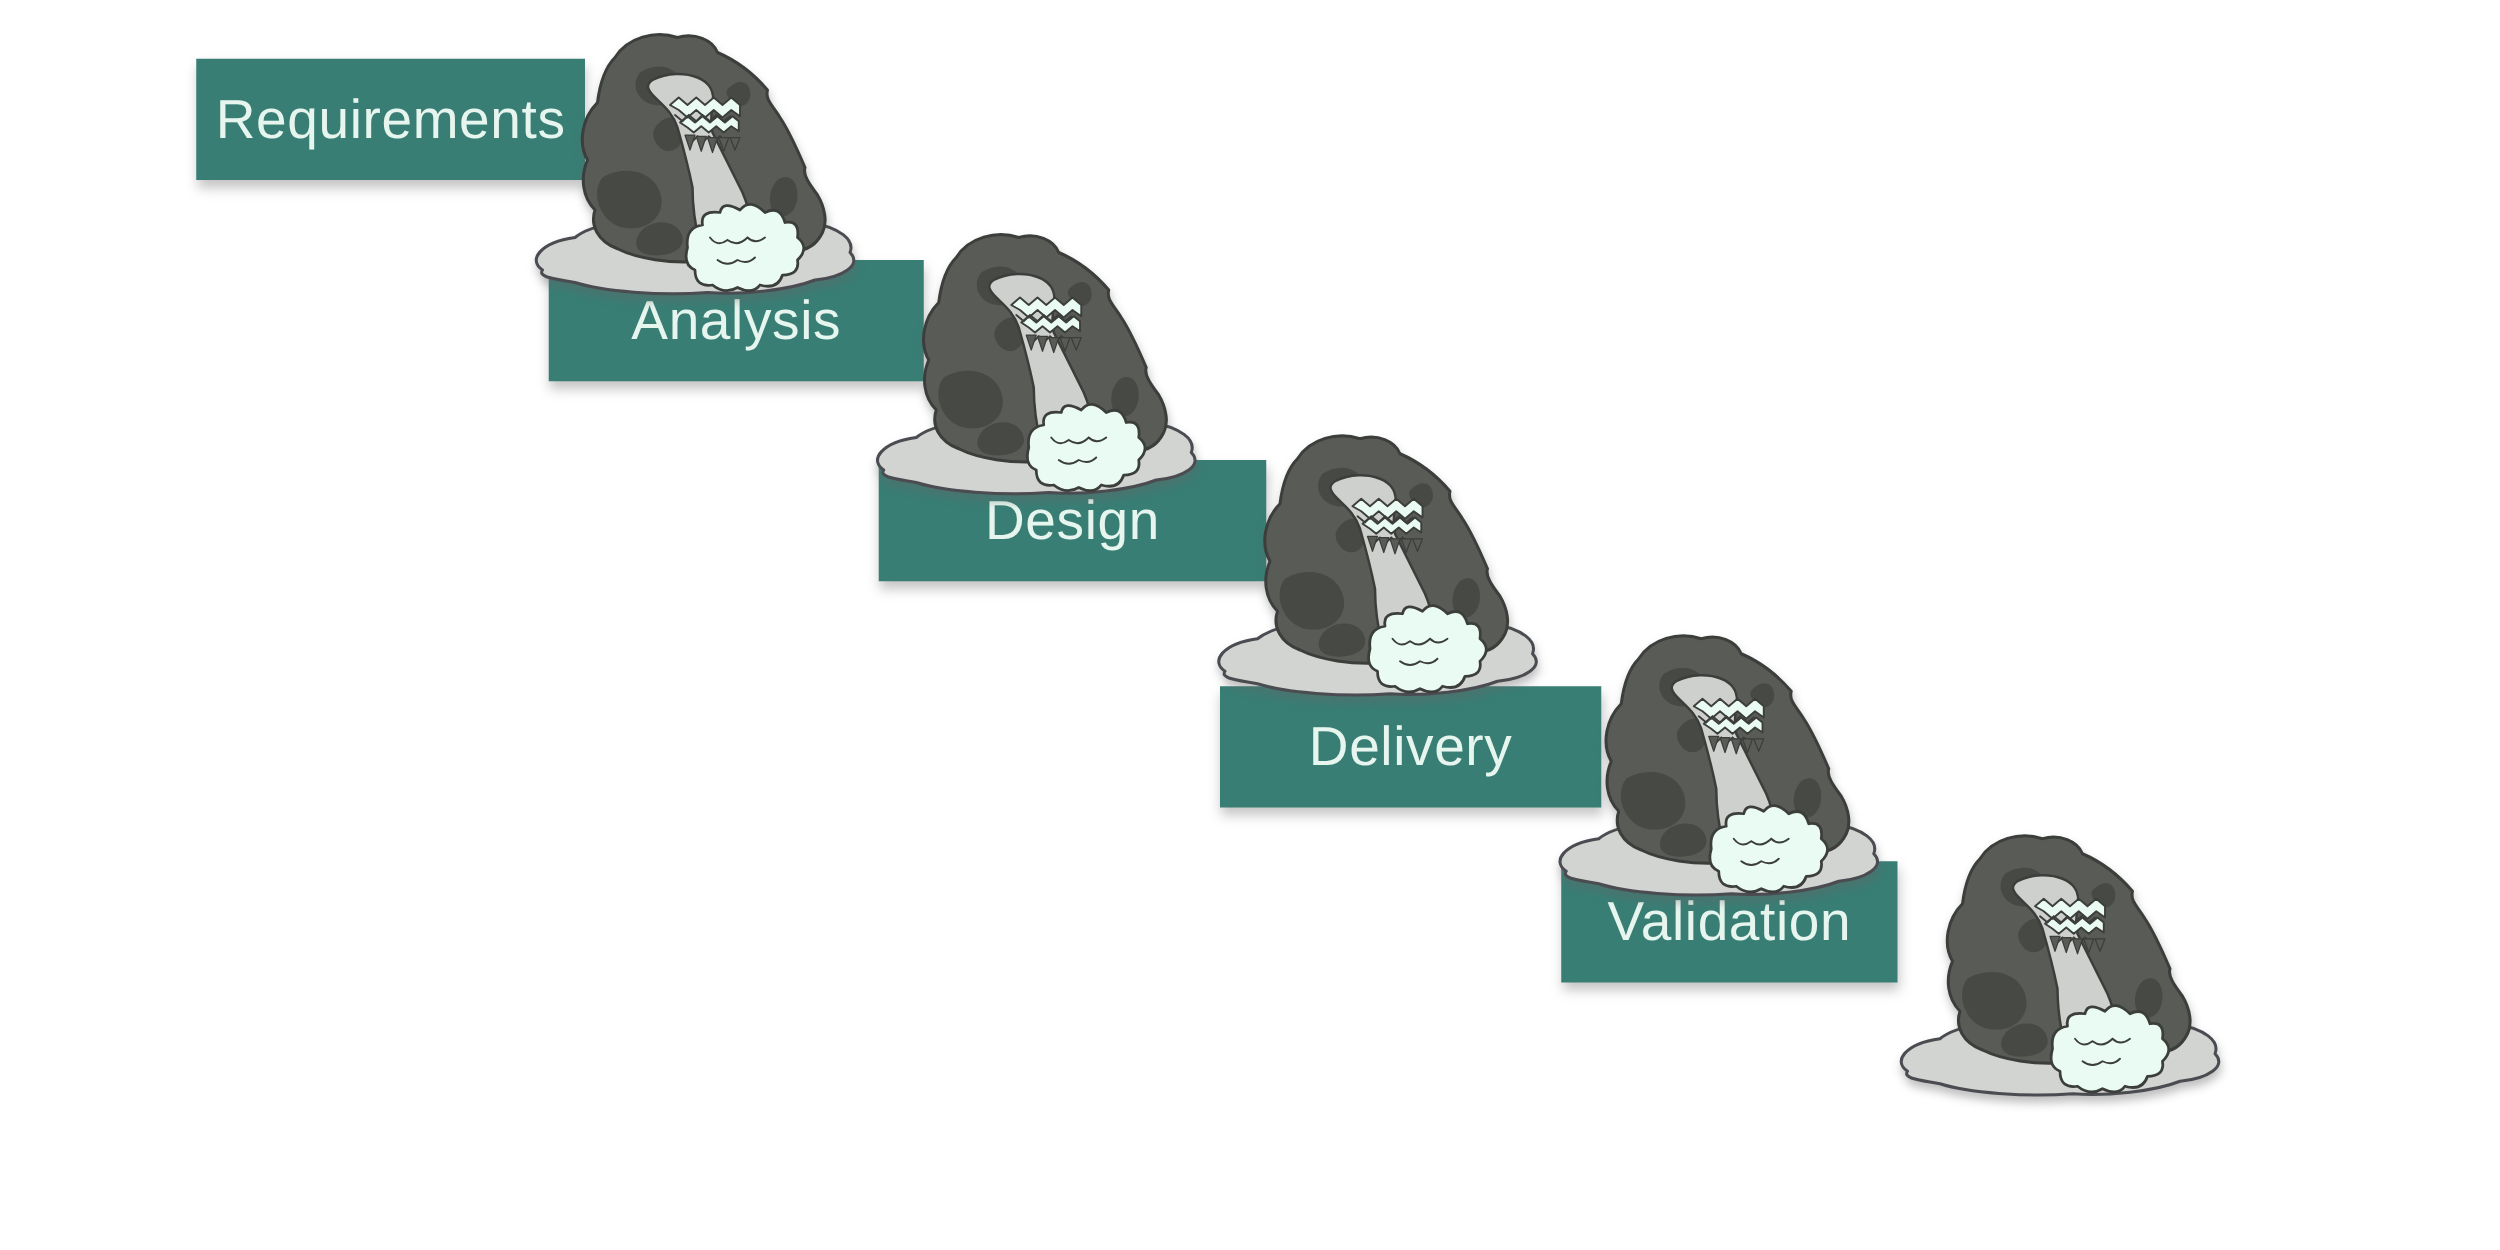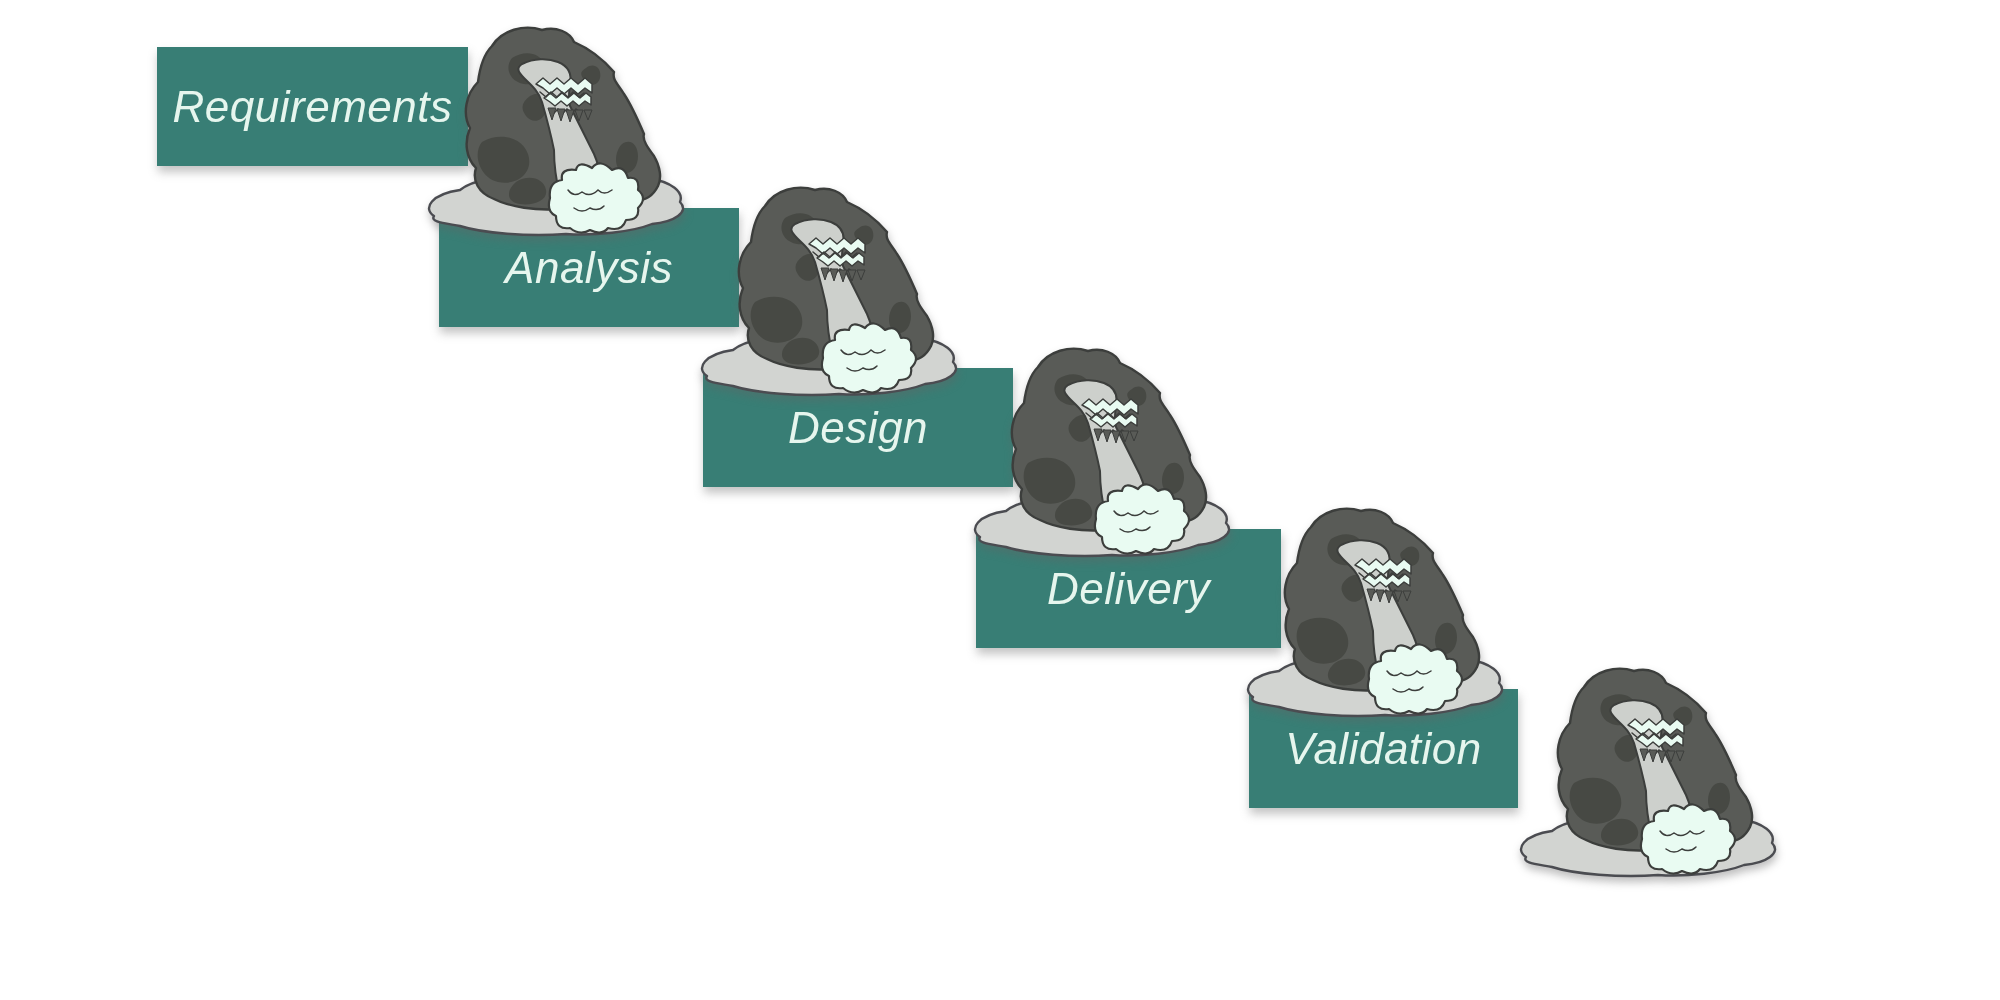--- a/index.html
+++ b/index.html
@@ -14,27 +14,26 @@
     font-family: "Liberation Sans", sans-serif;
   }
   #canvas {
     position: relative;
     width: 2000px;
     height: 1000px;
     background: var(--background, #ffffff);
   }
   .stage {
     position: absolute;
-    height: 119px;
+    height: 97px;
     background: var(--stage-box, #387E75);
     display: flex;
     align-items: center;
     justify-content: center;
     box-shadow: 1px 6px 9px rgba(100,100,100,0.38);
-    font-style: italic;
   }
   .stage-label {
     color: var(--stage-label, #E6F6EE);
     font-size: 44px;
     font-weight: 400;
     letter-spacing: 0.5px;
     white-space: nowrap;
     line-height: 1;
   }
   .wf {
@@ -102,21 +101,21 @@
 
   <div class="stage" style="left:157px; top:47px; width:311px;">
     <span class="stage-label">Requirements</span>
   </div>
   <div class="stage" style="left:439px; top:208px; width:300px;">
     <span class="stage-label">Analysis</span>
   </div>
   <div class="stage" style="left:703px; top:368px; width:310px;">
     <span class="stage-label">Design</span>
   </div>
-  <div class="stage" style="left:976px; top:529px; width:305px;">
+  <div class="stage" style="left:976px; top:549px; width:305px;">
     <span class="stage-label">Delivery</span>
   </div>
   <div class="stage" style="left:1249px; top:689px; width:269px;">
     <span class="stage-label">Validation</span>
   </div>
 
   <svg class="wf" style="left:418px; top:22px;" viewBox="0 0 272 224" aria-hidden="true">
     <use href="#wf-art" xlink:href="#wf-art"></use>
   </svg>
   <svg class="wf" style="left:691px; top:182px;" viewBox="0 0 272 224" aria-hidden="true">

